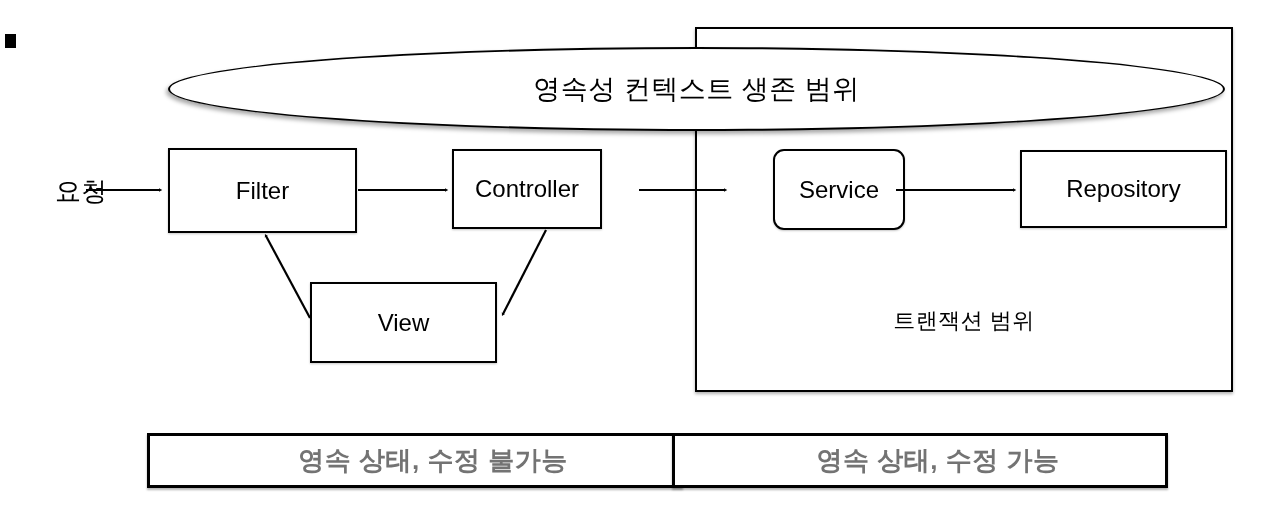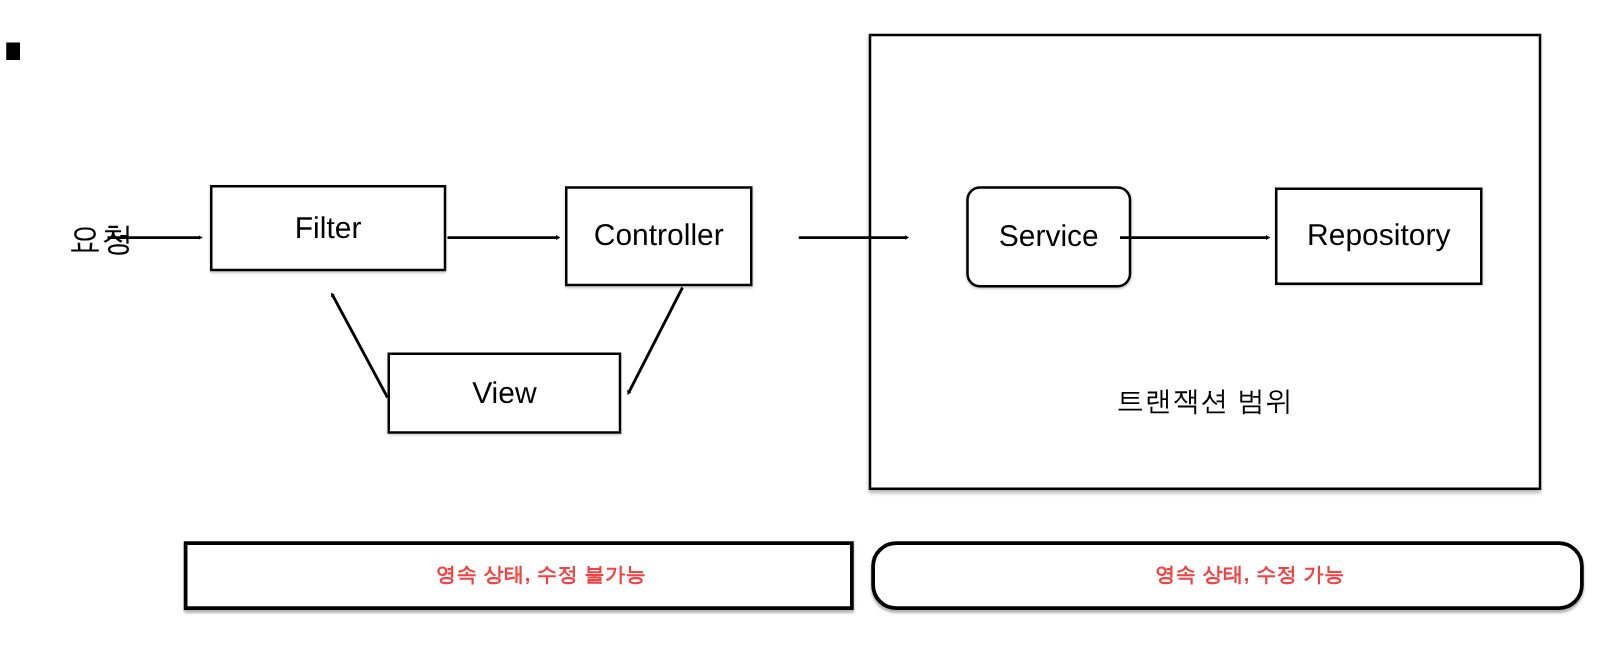--- a/index.html
+++ b/index.html
@@ -75,25 +75,25 @@
     display: flex;
     flex-direction: column;
     align-items: center;
     justify-content: center;
     font-size: 24px;
     line-height: 30px;
     color: #000000;
     text-align: center;
     box-shadow: 0 1px 2px rgba(0,0,0,0.22);
   }
-  .node-filter     { left: 168px;  top: 148px; width: 189px; height: 69px; }
+  .node-filter     { left: 168px;  top: 148px; width: 189px; height: 85px; }
   .node-controller { left: 452px;  top: 149px; width: 150px; height: 80px; }
   .node-service    { left: 773px;  top: 149px; width: 132px; height: 81px; border-radius: 11px; }
-  .node-repository { left: 1020px; top: 150px; width: 166px; height: 78px; }
-  .node-view       { left: 310px;  top: 282px; width: 187px; height: 65px; }
+  .node-repository { left: 1020px; top: 150px; width: 207px; height: 78px; }
+  .node-view       { left: 310px;  top: 282px; width: 187px; height: 81px; }
   
   .request-label {
     position: absolute;
     left: 22px;
     top: 174px;
     width: 62px;
     text-align: center;
     font-size: 26px;
     color: #000000;
     margin-left: 28px;
@@ -102,48 +102,51 @@
   .state-box {
     position: absolute;
     top: 433px;
     height: 55px;
     border: 3px solid #000000;
     background: #ffffff;
     box-sizing: border-box;
     display: flex;
     align-items: center;
     justify-content: center;
-    font-size: 16px;
+    font-size: 26px;
     font-weight: bold;
-    color: #ef4444;
+    color: #737373;
     box-shadow: 0 2px 2px rgba(0,0,0,0.30);
     letter-spacing: 0.5px;
     padding-left: 36px;
   }
   .state-box-left  { left: 147px; width: 536px; }
-  .state-box-right { left: 697px; width: 570px; border-radius: 20px; }
+  .state-box-right { left: 672px; width: 496px; }
   
   .arrows {
     position: absolute;
     left: 0;
     top: 0;
     width: 1285px;
     height: 521px;
     pointer-events: none;
   }
 </style>
 </head>
 <body>
 
 <div class="canvas">
 
   <div class="corner-mark"></div>
 
   <div class="txn-rect"></div>
 
+  <div class="pc-ellipse">
+    <span class="label">영속성 컨텍스트 생존 범위</span>
+  </div>
 
   <div class="request-label">요청</div>
 
   <div class="node node-filter">
     <span>Filter</span>
   </div>
 
   <div class="node node-controller">
     <span>Controller</span>
   </div>

